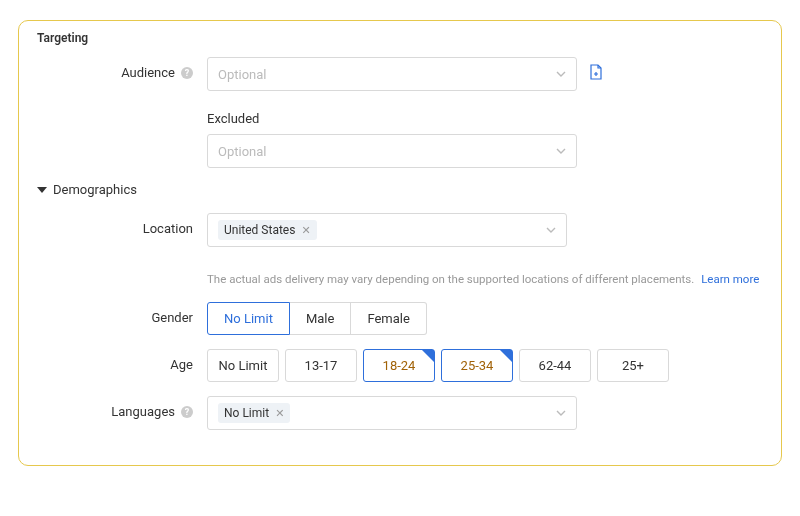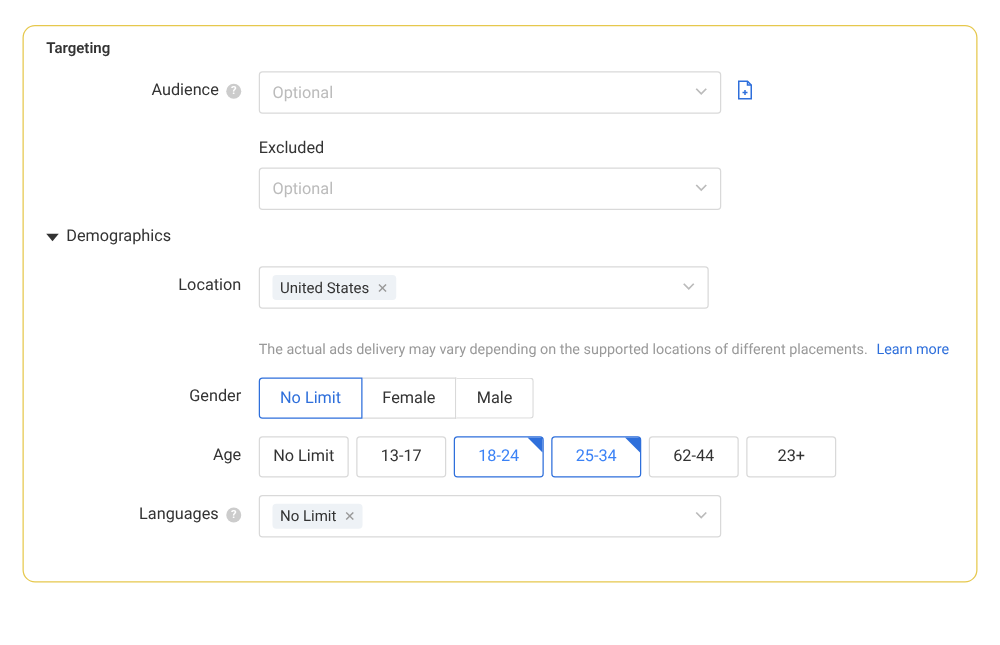--- a/index.html
+++ b/index.html
@@ -160,21 +160,21 @@
     width: 72px;
     text-align: center;
     font-size: 13px;
     background: #fff;
     cursor: pointer;
     color: #333;
     position: relative;
   }
   .age-btn.selected {
     border-color: #2e6fdb;
-    color: #3b82f6;
+    color: #a16207;
   }
   .age-btn.selected::after {
     content: '';
     position: absolute;
     top: 0; right: 0;
     width: 0; height: 0;
     border-top: 12px solid #2e6fdb;
     border-left: 12px solid transparent;
   }
   .wide-field { max-width: 560px; }
@@ -252,38 +252,38 @@
     </div>
   </div>
 
   <div class="row">
     <div class="label">
       <span>Gender</span>
     </div>
     <div class="field">
       <div class="btn-group" id="gender-group">
           <div class="btn selected">No Limit</div>
+          <div class="btn">Male</div>
           <div class="btn">Female</div>
-          <div class="btn">Male</div>
         </div>
     </div>
   </div>
 
   <div class="row">
     <div class="label">
       <span>Age</span>
     </div>
     <div class="field wide-field">
       <div class="age-group" id="age-group">
           <div class="age-btn">No Limit</div>
           <div class="age-btn">13-17</div>
           <div class="age-btn selected">18-24</div>
           <div class="age-btn selected">25-34</div>
           <div class="age-btn">62-44</div>
-          <div class="age-btn">23+</div>
+          <div class="age-btn">25+</div>
         </div>
     </div>
   </div>
 
   <div class="row" style="margin-bottom:13px">
     <div class="label">
       <span>Languages</span>
       <span class="help-icon">?</span>
     </div>
     <div class="field">

